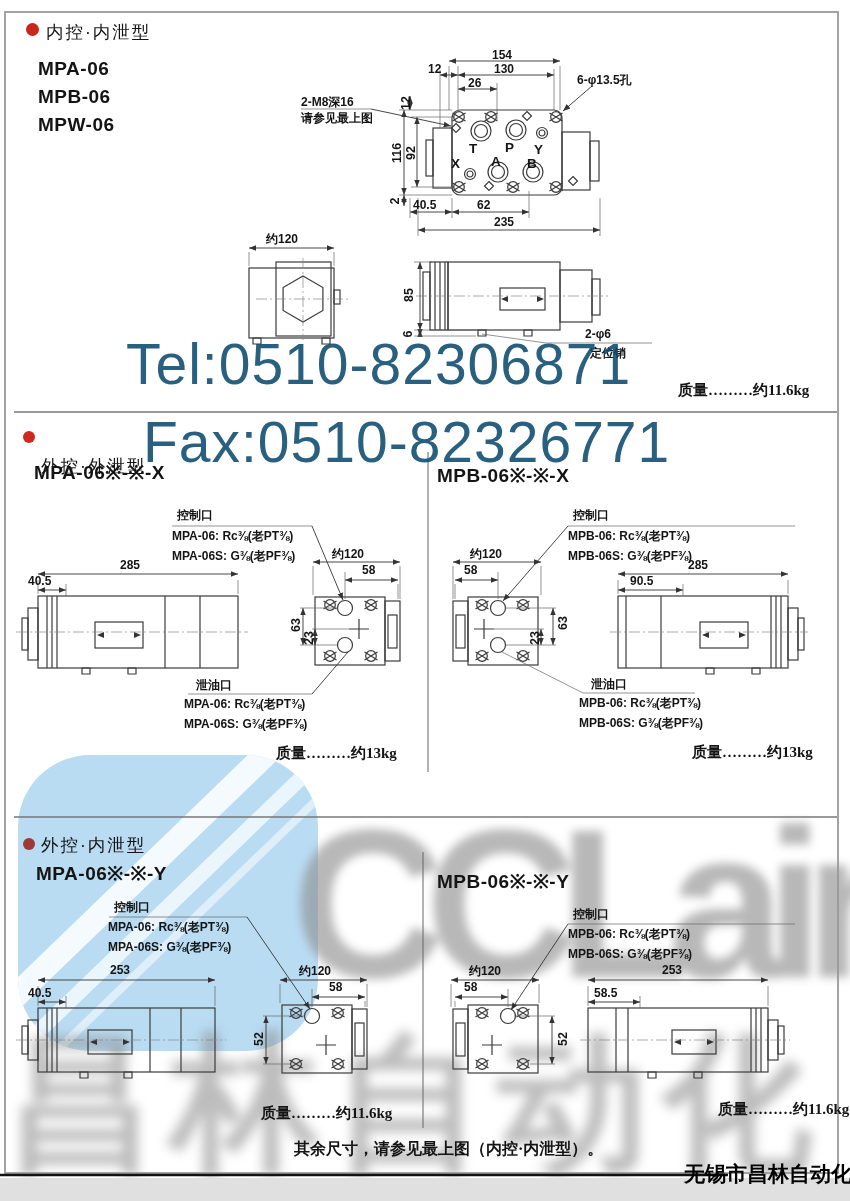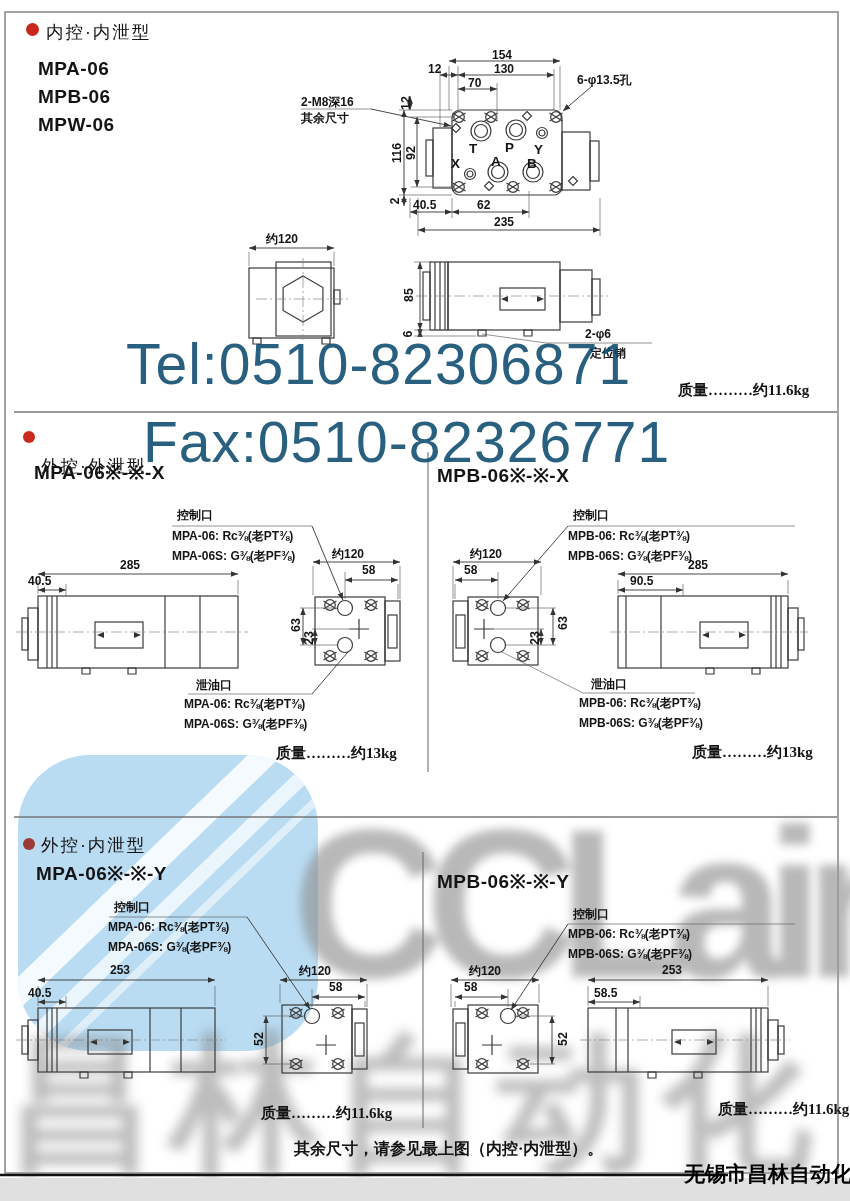--- a/index.html
+++ b/index.html
@@ -389,28 +389,28 @@
   <div class="abs txt model" style="left:38px;top:114px;">MPW-06</div>
 
   <div class="abs txt port" style="left:469px;top:141px;">T</div>
   <div class="abs txt port" style="left:505px;top:140px;">P</div>
   <div class="abs txt port" style="left:534px;top:142px;">Y</div>
   <div class="abs txt port" style="left:451px;top:156px;">X</div>
   <div class="abs txt port" style="left:491px;top:154px;">A</div>
   <div class="abs txt port" style="left:527px;top:156px;">B</div>
 
   <div class="abs txt lbl" style="left:301px;top:94px;">2-M8深16</div>
-  <div class="abs txt lbl" style="left:301px;top:110px;">其余尺寸</div>
+  <div class="abs txt lbl" style="left:301px;top:110px;">请参见最上图</div>
   <div class="abs txt lbl" style="left:577px;top:72px;">6-φ13.5孔</div>
   <div class="abs txt lbl" style="left:585px;top:327px;">2-φ6</div>
   <div class="abs txt lbl" style="left:590px;top:345px;">定位销</div>
 
   <div class="abs txt dim" style="left:492px;top:48px;">154</div>
   <div class="abs txt dim" style="left:494px;top:62px;">130</div>
-  <div class="abs txt dim" style="left:468px;top:76px;">70</div>
+  <div class="abs txt dim" style="left:468px;top:76px;">26</div>
   <div class="abs txt dim" style="left:428px;top:62px;">12</div>
   <div class="abs txt vdim" style="left:399px;top:96px;">12</div>
   <div class="abs txt vdim" style="left:387px;top:146px;">116</div>
   <div class="abs txt vdim" style="left:404px;top:146px;">92</div>
   <div class="abs txt vdim" style="left:392px;top:194px;">2</div>
   <div class="abs txt dim" style="left:413px;top:198px;">40.5</div>
   <div class="abs txt dim" style="left:477px;top:198px;">62</div>
   <div class="abs txt dim" style="left:494px;top:215px;">235</div>
   <div class="abs txt dim" style="left:266px;top:231px;">约120</div>
   <div class="abs txt vdim" style="left:402px;top:288px;">85</div>

